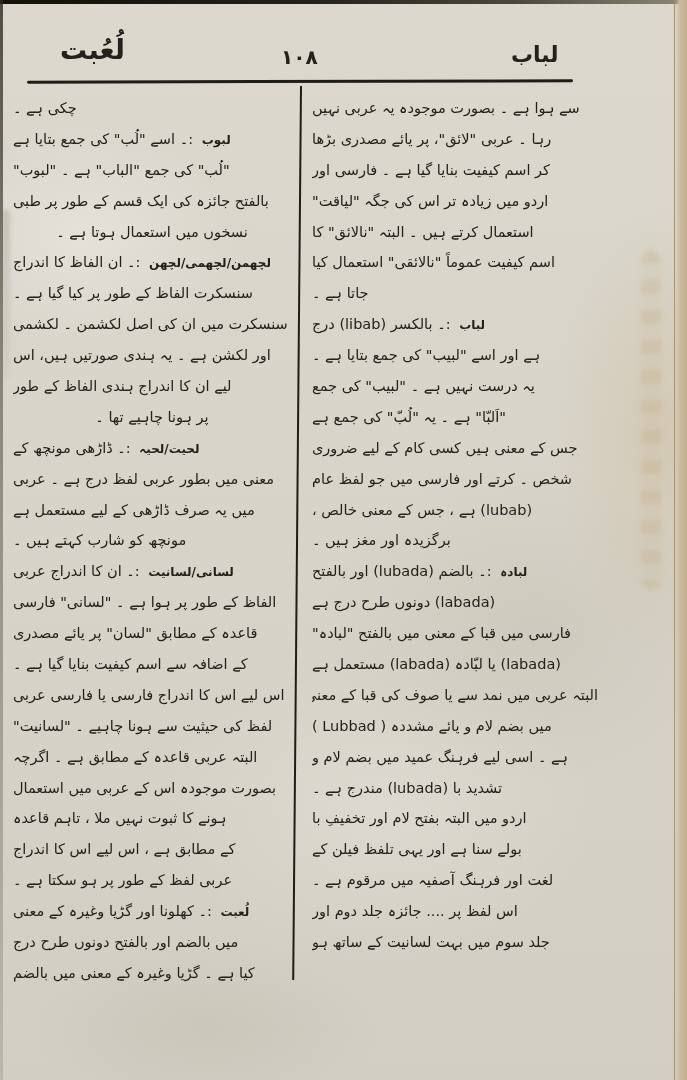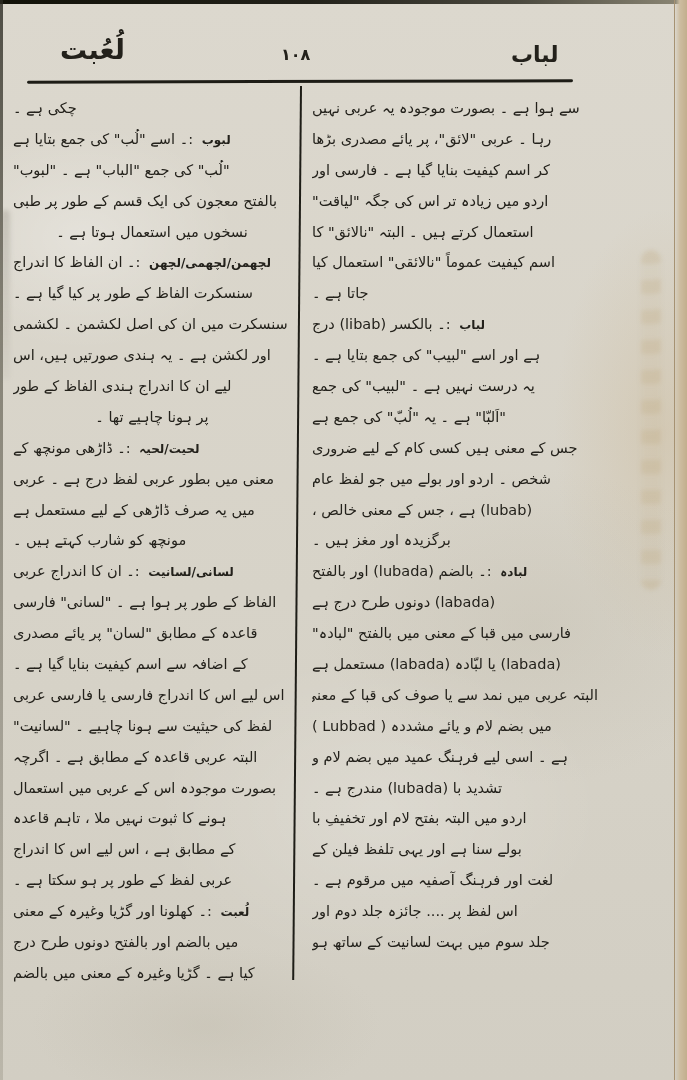--- a/index.html
+++ b/index.html
@@ -22,21 +22,21 @@
   .edge-right{position:absolute;right:0;top:0;width:12px;height:100%;
     background:linear-gradient(90deg,rgba(216,212,202,0) 0%,#cdbda1 40%,#c2ae8d 100%);
     border-left:1px solid rgba(130,110,80,.45);}
   .stain-right{position:absolute;left:641px;top:250px;width:20px;height:340px;border-radius:12px;
     background:repeating-linear-gradient(178deg,rgba(184,157,106,.22) 0 14px,rgba(184,157,106,.05) 14px 30px);
     filter:blur(2px);}
   .stain-left{position:absolute;left:1px;top:210px;width:9px;height:170px;border-radius:8px;
     background:linear-gradient(180deg,rgba(120,116,104,.25),rgba(120,116,104,.05));filter:blur(2px);}
 
   .catchword-left{position:absolute;left:60px;top:34px;font-size:27px;font-weight:bold;}
-  .page-number{position:absolute;left:281px;top:45px;font-size:16px;font-weight:bold;letter-spacing:3px;}
+  .page-number{position:absolute;left:281px;top:45px;font-size:20px;font-weight:bold;letter-spacing:3px;}
   .catchword-right{position:absolute;left:511px;top:42px;font-size:22px;font-weight:bold;}
   .hrule{position:absolute;left:27px;top:80px;width:546px;height:3px;background:#1d1c16;
     border-radius:2px;transform:rotate(-0.15deg);}
   .vdivider{position:absolute;left:300px;top:86px;width:2px;height:894px;background:#1e1d17;
     transform:rotate(0.5deg);transform-origin:top center;}
 
   .col{position:absolute;top:93px;direction:rtl;}
   .col-first{left:312px;width:286px;}
   .col-second{left:13px;width:278px;}
   .line{height:30.9px;line-height:30.9px;font-size:14.5px;text-align:left;
@@ -68,42 +68,42 @@
       <div class="line">کر اسم کیفیت بنایا گیا ہے ۔ فارسی اور</div>
       <div class="line">اردو میں زیادہ تر اس کی جگہ "لیاقت"</div>
       <div class="line">استعمال کرتے ہیں ۔ البتہ "نالائق" کا</div>
       <div class="line">اسم کیفیت عموماً "نالائقی" استعمال کیا</div>
       <div class="line align-left">جاتا ہے ۔</div>
       <div class="line"><span class="hw">لباب</span> :۔ بالکسر (libab) درج</div>
       <div class="line">ہے اور اسے "لبیب" کی جمع بتایا ہے ۔</div>
       <div class="line">یہ درست نہیں ہے ۔ "لبیب" کی جمع</div>
       <div class="line">"اَلبّا" ہے ۔ یہ "لُبّ" کی جمع ہے</div>
       <div class="line">جس کے معنی ہیں کسی کام کے لیے ضروری</div>
-      <div class="line">شخص ۔ اردو اور بولے میں جو لفظ عام</div>
+      <div class="line">شخص ۔ کرتے اور فارسی میں جو لفظ عام</div>
       <div class="line">(lubab) ہے ، جس کے معنی خالص ،</div>
       <div class="line align-left">برگزیدہ اور مغز ہیں ۔</div>
       <div class="line"><span class="hw">لبادہ</span> :۔ بالضم (lubada) اور بالفتح</div>
       <div class="line">(labada) دونوں طرح درج ہے</div>
       <div class="line">فارسی میں قبا کے معنی میں بالفتح "لبادہ"</div>
       <div class="line">(labada) یا لبّادہ (labada) مستعمل ہے</div>
       <div class="line">البتہ عربی میں نمد سے یا صوف کی قبا کے معنی</div>
       <div class="line">میں بضم لام و یائے مشددہ ( Lubbad )</div>
       <div class="line">ہے ۔ اسی لیے فرہنگ عمید میں بضم لام و</div>
       <div class="line">تشدید با (lubada) مندرج ہے ۔</div>
       <div class="line">اردو میں البتہ بفتح لام اور تخفیفِ با</div>
       <div class="line">بولے سنا ہے اور یہی تلفظ فیلن کے</div>
       <div class="line">لغت اور فرہنگ آصفیہ میں مرقوم ہے ۔</div>
       <div class="line">اس لفظ پر .... جائزہ جلد دوم اور</div>
       <div class="line">جلد سوم میں بہت لسانیت کے ساتھ ہو</div>
     </div>
   <div class="col col-second">
       <div class="line" style="padding-right: 55px;">چکی ہے ۔</div>
       <div class="line"><span class="hw">لبوب</span> :۔ اسے "لُب" کی جمع بتایا ہے</div>
       <div class="line">"لُب" کی جمع "الباب" ہے ۔ "لبوب"</div>
-      <div class="line">بالفتح معجون کی ایک قسم کے طور پر طبی</div>
+      <div class="line">بالفتح جائزہ کی ایک قسم کے طور پر طبی</div>
       <div class="line align-center">نسخوں میں استعمال ہوتا ہے ۔</div>
       <div class="line"><span class="hw">لچھمن/لچھمی/لچھن</span> :۔ ان الفاظ کا اندراج</div>
       <div class="line">سنسکرت الفاظ کے طور پر کیا گیا ہے ۔</div>
       <div class="line">سنسکرت میں ان کی اصل لکشمن ۔ لکشمی</div>
       <div class="line">اور لکشن ہے ۔ یہ ہندی صورتیں ہیں، اس</div>
       <div class="line">لیے ان کا اندراج ہندی الفاظ کے طور</div>
       <div class="line align-center">پر ہونا چاہیے تھا ۔</div>
       <div class="line"><span class="hw">لحیت/لحیہ</span> :۔ ڈاڑھی مونچھ کے</div>
       <div class="line">معنی میں بطور عربی لفظ درج ہے ۔ عربی</div>
       <div class="line">میں یہ صرف ڈاڑھی کے لیے مستعمل ہے</div>

